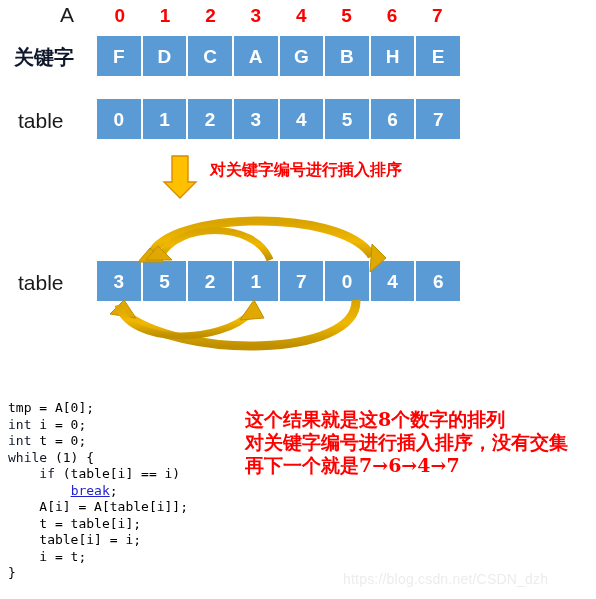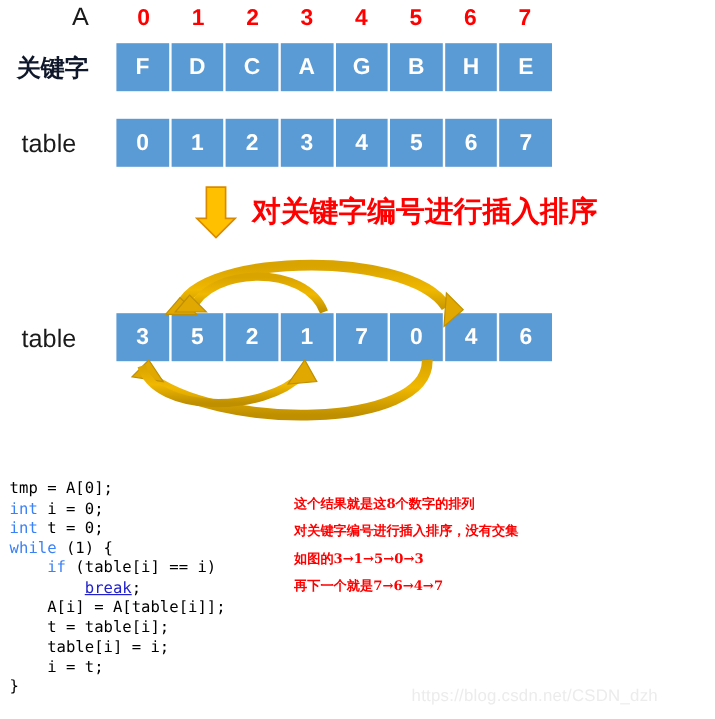--- a/index.html
+++ b/index.html
@@ -66,21 +66,21 @@
     display: flex;
     align-items: center;
     justify-content: center;
     line-height: 1;
   }
   .cell:last-child { margin-right: 0; }
 
   
   .note-text {
     position: absolute;
-    font-size: 24px;
+    font-size: 16px;
     font-weight: 700;
     color: #ff0000;
     white-space: nowrap;
     font-family: "DejaVu Serif", "Liberation Serif", serif;
   }
 
   
   .overlay {
     position: absolute;
     left: 0;
@@ -94,31 +94,31 @@
   .code {
     position: absolute;
     left: 8px;
     top: 400px;
     font-family: "DejaVu Sans Mono", "Liberation Mono", monospace;
     font-size: 13px;
     line-height: 16.5px;
     color: #000000;
     white-space: pre;
   }
-  .code .kw { color: #3b82f6; text-align: center; }
+  .code .kw { color: #0f172a; text-align: center; }
   .code .brk { color: #2222cc; text-decoration: underline; }
 
   
   .explain {
     position: absolute;
     left: 245px;
     top: 408px;
     color: #ff0000;
     font-weight: 700;
-    font-size: 11px;
+    font-size: 19px;
     line-height: 23px;
     font-family: "DejaVu Serif", "Liberation Serif", serif;
     white-space: nowrap;
   }
 
   
   .watermark {
     position: absolute;
     left: 343px;
     top: 571px;
@@ -220,19 +220,18 @@
       <path d="M118 305 C 130 345, 220 345, 252 312" fill="none" stroke="url(#goldGrad)" stroke-width="7"></path>
       <path d="M254 300 L264 318 L240 320 Z" fill="#E0A800" stroke="#BF8F00" stroke-width="1"></path>
     </g>
   </svg>
 
   <div class="code"><div><span>tmp = A[0];</span></div><div><span class="kw">int</span><span> i = 0;</span></div><div><span class="kw">int</span><span> t = 0;</span></div><div><span class="kw">while</span><span> (1) {</span></div><div><span>    </span><span class="kw">if</span><span> (table[i] == i)</span></div><div><span>        </span><span class="brk">break</span><span>;</span></div><div><span>    A[i] = A[table[i]];</span></div><div><span>    t = table[i];</span></div><div><span>    table[i] = i;</span></div><div><span>    i = t;</span></div><div><span>}</span></div></div>
 
   <div class="explain">
       <div>这个结果就是这8个数字的排列</div>
       <div>对关键字编号进行插入排序，没有交集</div>
-      <div>如图的3→1→5→0→3</div>
       <div>再下一个就是7→6→4→7</div>
     </div>
 
   <div class="watermark">https://blog.csdn.net/CSDN_dzh</div>
 
 </div>
 
 </body></html>

